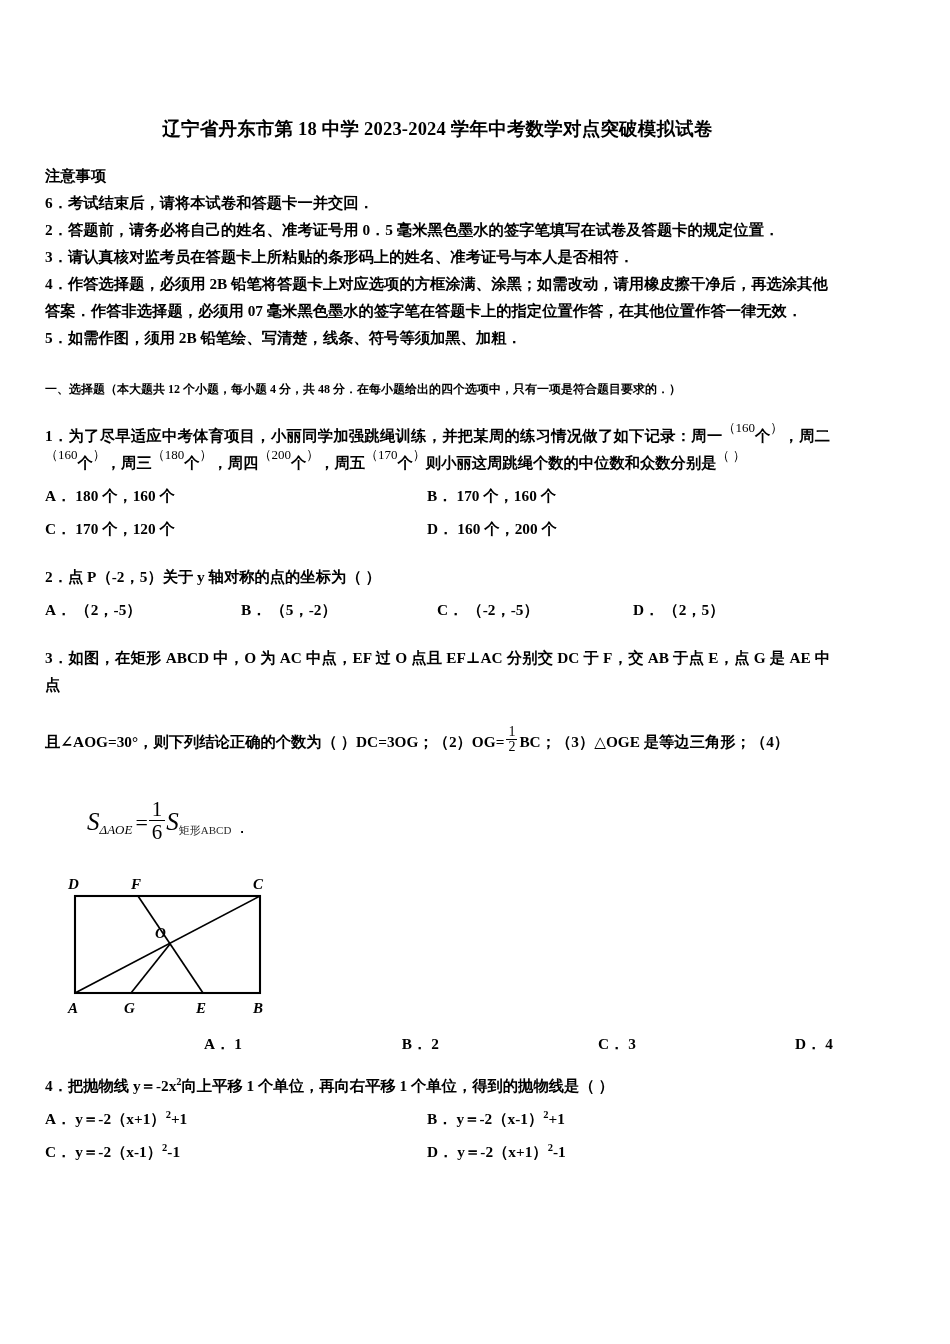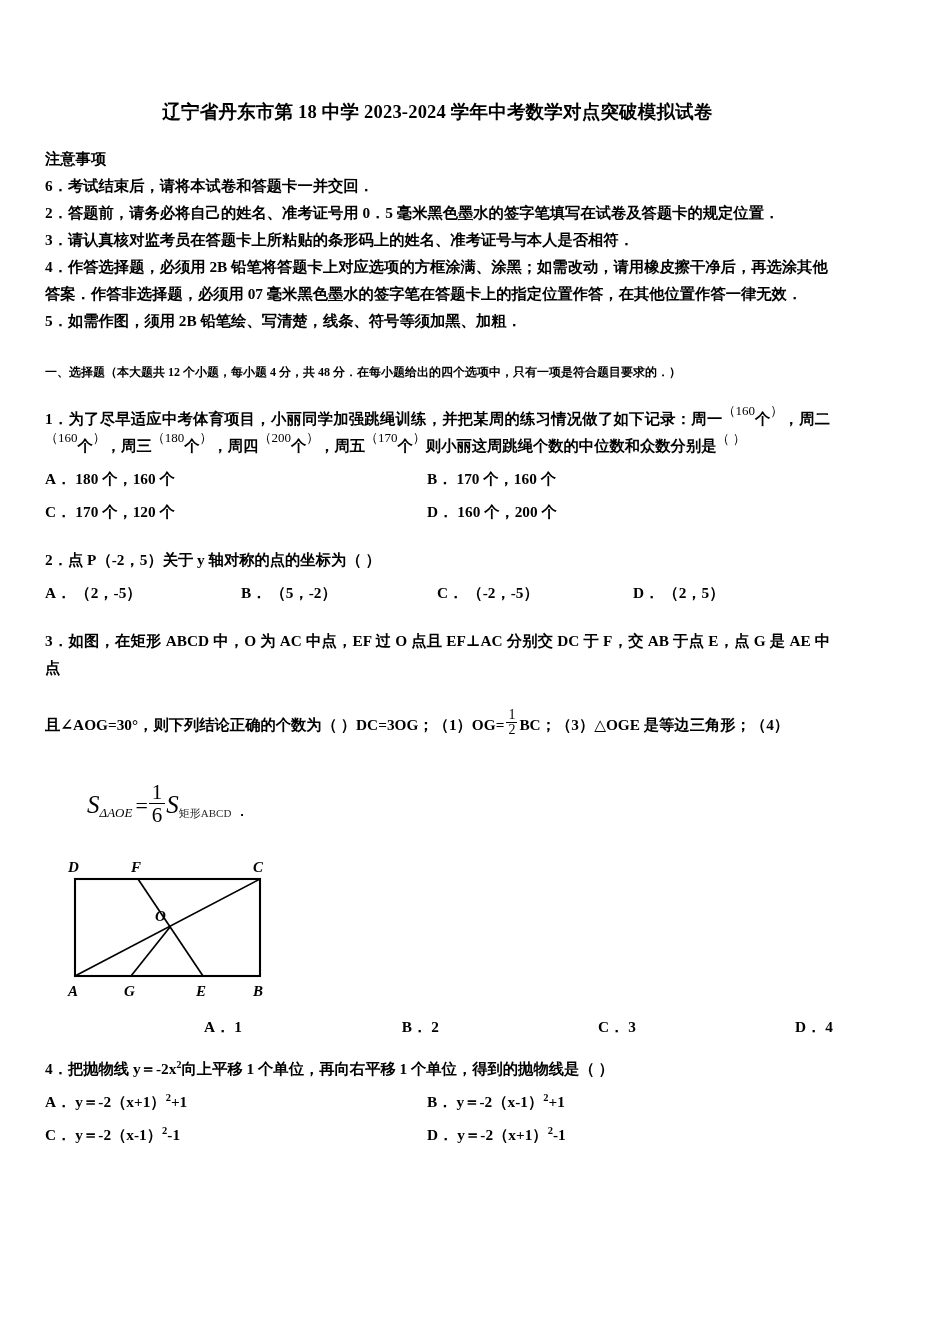--- a/index.html
+++ b/index.html
@@ -12,21 +12,21 @@
     height: 1344px;
     font-family: "Liberation Serif", "DejaVu Serif", serif;
     color: #000000;
     position: relative;
     overflow: hidden;
   }
   .page {
     width: 875px;
     height: 1344px;
     box-sizing: border-box;
-    padding: 0 45px;
+    padding: 17px 45px;
     position: relative;
   }
 
   
   .doc-title {
     text-align: center;
     font-weight: bold;
     font-size: 18.5px;
     letter-spacing: 0.2px;
     padding-top: 100px;
@@ -235,21 +235,21 @@
 
   <div class="question q2">
     <div class="q-stem"><span>2．</span><span>点 P（‑2，5）关于 y 轴对称的点的坐标为（    ）</span></div>
     <div class="options opt-4col">
       <div class="opt-row"><span class="opt"><span class="opt-lead">A．</span><span>（2，‑5）</span></span><span class="opt"><span class="opt-lead">B．</span><span>（5，‑2）</span></span><span class="opt"><span class="opt-lead">C．</span><span>（‑2，‑5）</span></span><span class="opt"><span class="opt-lead">D．</span><span>（2，5）</span></span></div>
     </div>
   </div>
 
   <div class="question q3">
     <div class="q-stem"><span>3．</span><span>如图，在矩形 ABCD 中，O 为 AC 中点，EF 过 O 点且 EF⊥AC 分别交 DC 于 F，交 AB 于点 E，点 G 是 AE 中点</span></div>
-    <div class="q-stem" style="margin-top:28px;"><span>且∠AOG=30°，则下列结论正确的个数为（   ）DC=3OG；（1）OG=</span><span class="frac"><span class="nu">1</span><span class="de">2</span></span><span>BC；（3）△OGE 是等边三角形；（4）</span></div>
+    <div class="q-stem" style="margin-top:28px;"><span>且∠AOG=30°，则下列结论正确的个数为（   ）DC=3OG；（2）OG=</span><span class="frac"><span class="nu">1</span><span class="de">2</span></span><span>BC；（3）△OGE 是等边三角形；（4）</span></div>
 
     <div class="mathline"><span class="S">S</span><sub>ΔAOE</sub><span class="eq">=</span><span class="dfrac"><span class="nu">1</span><span class="de">6</span></span><span class="S">S</span><sub class="cn">矩形ABCD</sub><span class="period">．</span></div>
 
     <div class="figure-wrap">
       <svg width="240" height="150" viewBox="0 0 240 150">
 
         <rect x="20" y="25" width="185" height="97" fill="none" stroke="#000" stroke-width="2.1"></rect>
 
         <line x1="20" y1="122" x2="205" y2="25" stroke="#000" stroke-width="1.7"></line>
 

